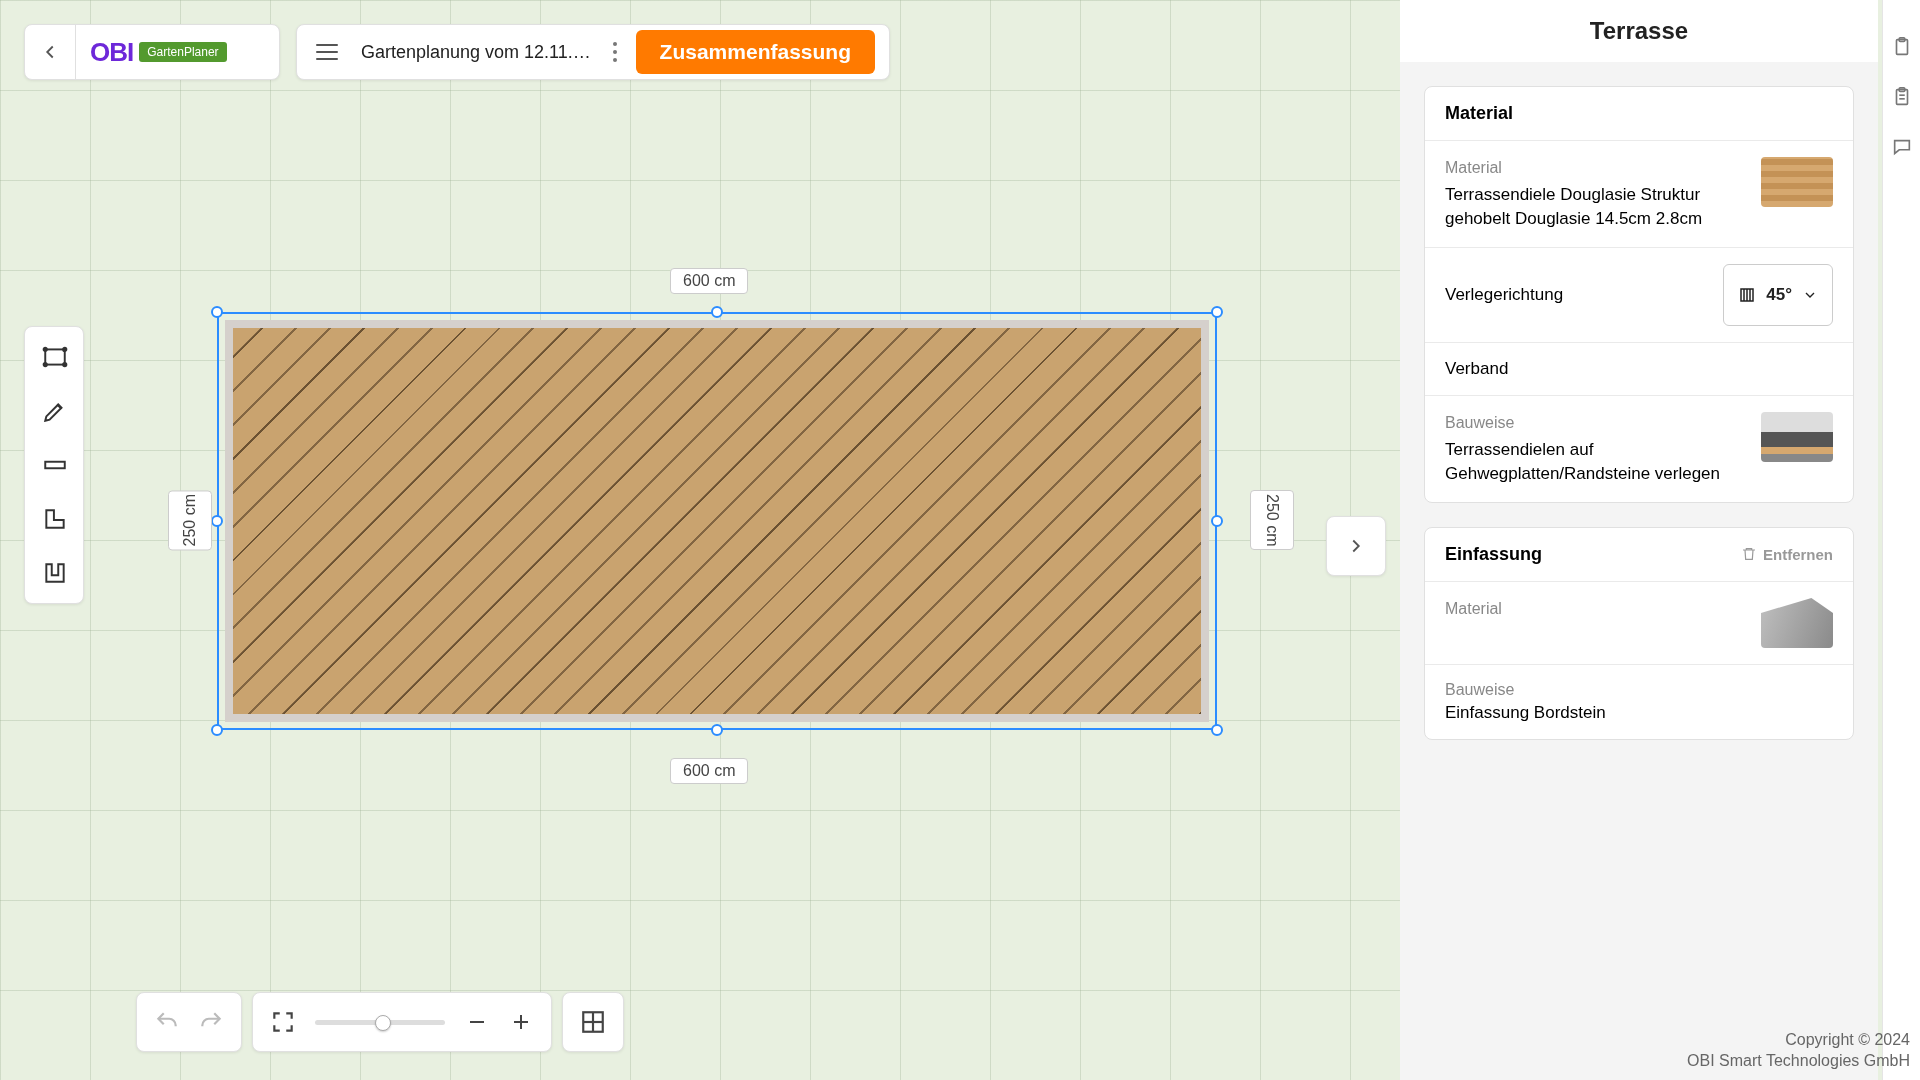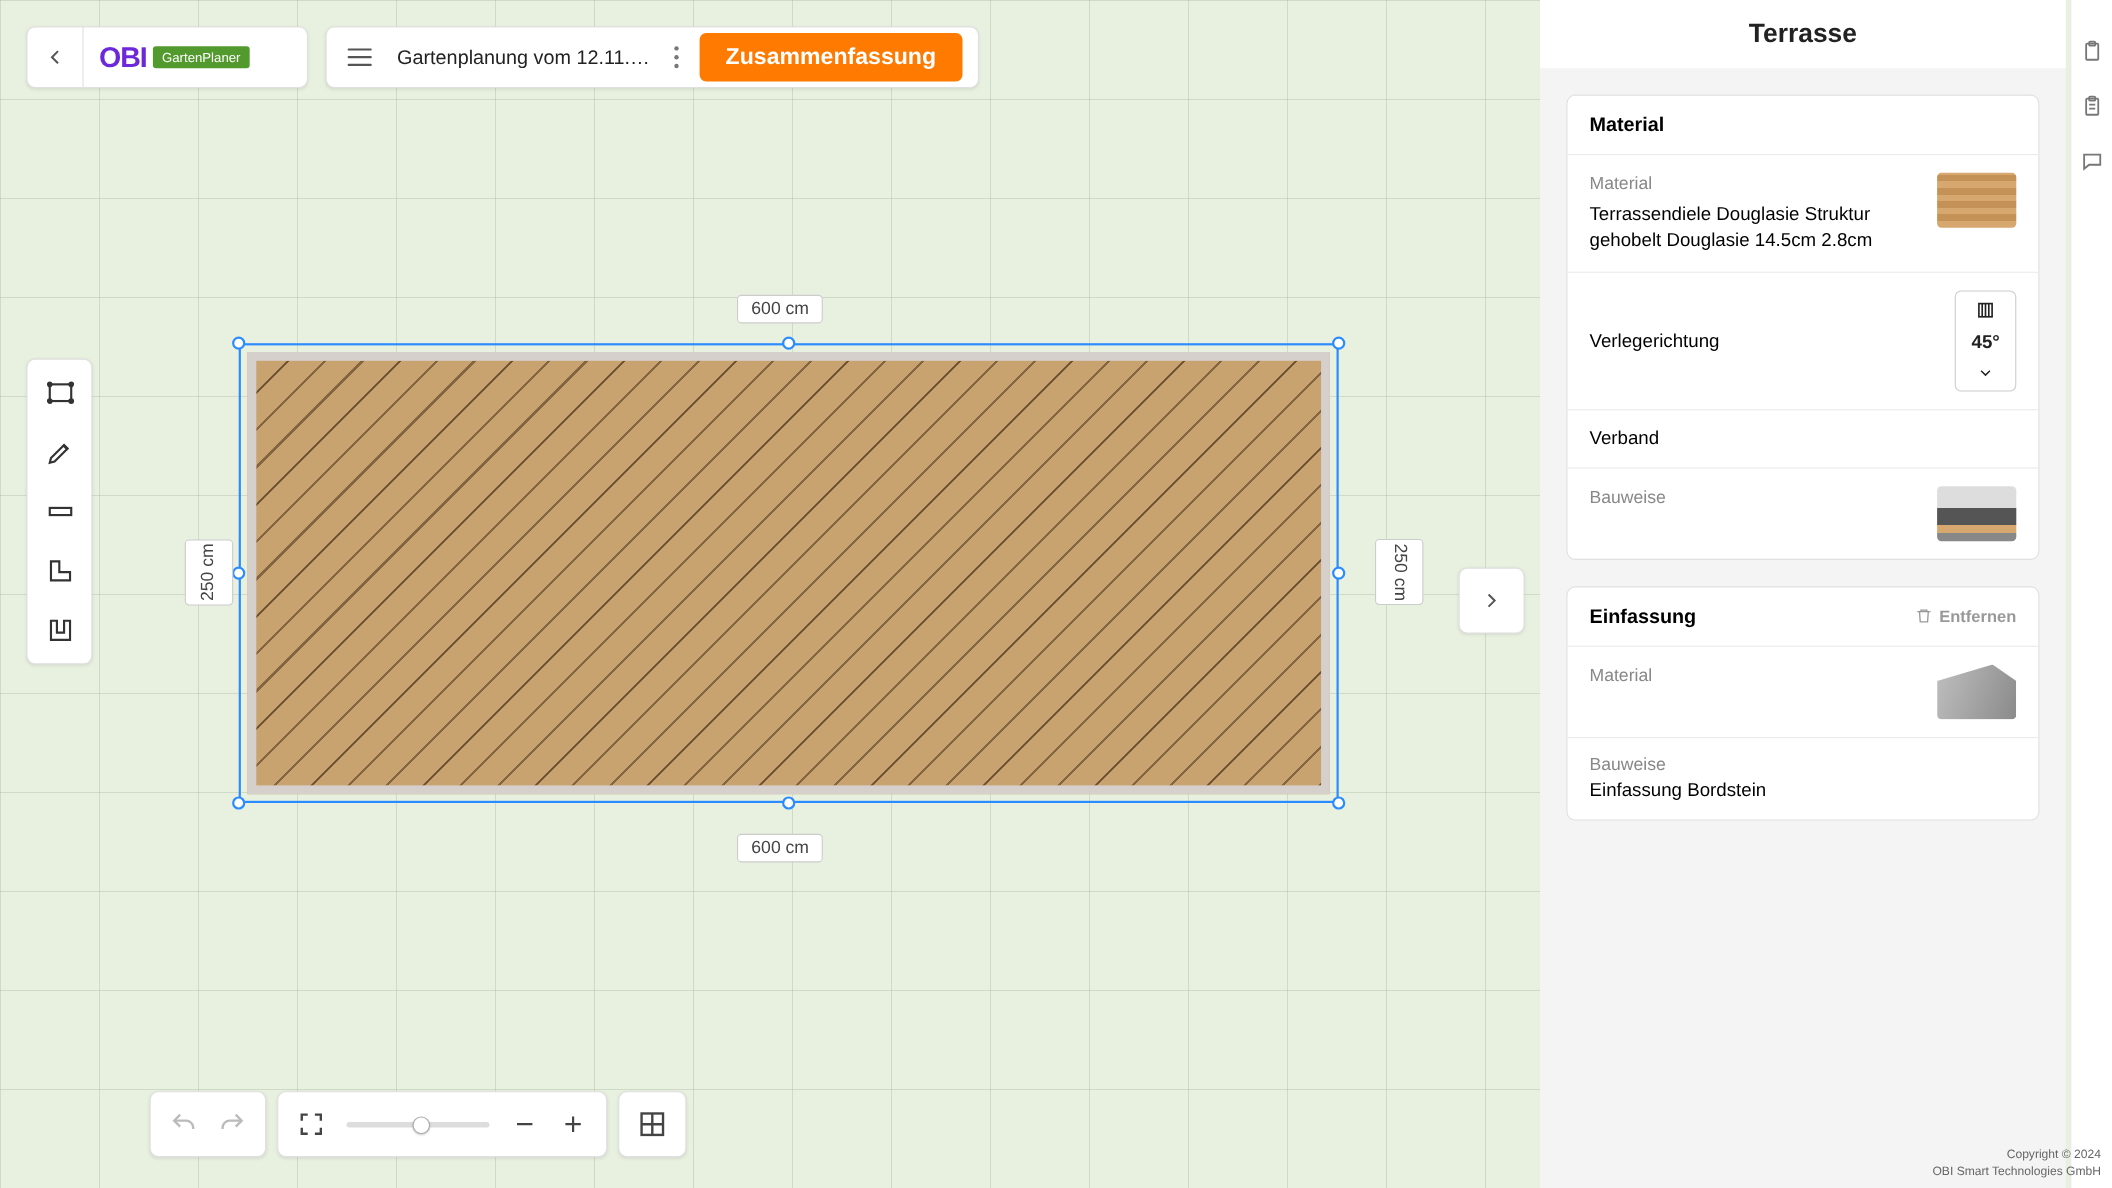--- a/index.html
+++ b/index.html
@@ -109,33 +109,33 @@
 .card-sec { padding:16px 20px; border-bottom:1px solid #eaeaea; }
 .card-sec:last-child { border-bottom:none; }
 .sec-label { color:#888; font-size:16px; margin-bottom:4px; }
 .row2 { display:flex; gap:16px; align-items:flex-start; }
 .row2 .txt { flex:1; line-height:1.4; }
 .thumb { width:72px; height:50px; border-radius:4px; flex-shrink:0; }
 .thumb.wood{ background: repeating-linear-gradient(0deg,#d6a86f 0 6px,#c49256 6px 12px); }
 .thumb.build{ background: linear-gradient(#ddd 0 40%, #555 40% 70%, #d6a86f 70% 85%, #888 85% 100%); }
 .thumb.stone{ background: linear-gradient(110deg,#bfbfbf, #8a8a8a); clip-path: polygon(0 30%, 70% 0, 100% 30%, 100% 100%, 0 100%);}
 .flex-row { display:flex; align-items:center; justify-content:space-between;text-align:center; }
-.dropdown { border:1px solid #ccc; border-radius:6px; padding:8px 14px; display:flex; gap:10px; align-items:center; cursor:pointer; font-weight:700; color:#222;flex-direction:column; }
+.dropdown { border:1px solid #ccc; border-radius:6px; padding:20px 14px; display:flex; gap:10px; align-items:center; cursor:pointer; font-weight:700; color:#222; }
 .seg { display:flex; background:#eee; border-radius:20px; padding:3px; }
 .seg-item { padding:7px 16px; border-radius:18px; font-size:16px; cursor:pointer; color:#555;}
 .seg-item.active { background:#fff; border:1px solid #222; font-weight:800; color:#000; }
 .card-footer { background:#f7f7f7; padding:14px 20px; display:flex; justify-content:space-between; font-size:17px; color:#222; border-top:1px solid #eaeaea; }
 .area-ic { display:inline-flex; gap:10px; align-items:center; }
 .remove-link { color:#999; font-size:15px; display:flex; gap:6px; align-items:center; cursor:pointer; }
 
 
 .mini-rail { position:absolute; right:0; top:0; width:38px; height:100%; background:#fff; border-left:1px solid #e5e5e5; padding-top:36px; display:flex; flex-direction:column; gap:28px; align-items:center; }
 .mini-btn { width:22px; height:22px; color:#777; cursor:pointer; }
 
-.footer-copy { position:absolute; right:10px; bottom:8px; text-align:right; font-size:11px; color:#666; line-height:1.3; }
+.footer-copy { position:absolute; right:10px; bottom:8px; text-align:right; font-size:16px; color:#666; line-height:1.3; }
 </style>
 </head>
 <body>
 
 <div class="canvas-area"></div>
 
 <div class="back-btn">
   <div class="back-chevron">
     <svg viewBox="0 0 24 24" width="22" height="22" fill="none" stroke="currentColor" stroke-width="2">
         <polyline points="15 18 9 12 15 6"></polyline>
@@ -295,20 +295,21 @@
             </svg>
         </div>
       </div>
       <div class="card-sec flex-row">
         <div>Verband</div>
       </div>
       <div class="card-sec">
         <div class="row2">
           <div class="txt">
             <div class="sec-label">Bauweise</div>
+            <div>Terrassendielen auf Gehwegplatten/Randsteine verlegen</div>
           </div>
           <div class="thumb build"></div>
         </div>
       </div>
     </div>
 
     <div style="height:24px"></div>
 
     <div class="card">
       <div class="card-head">

